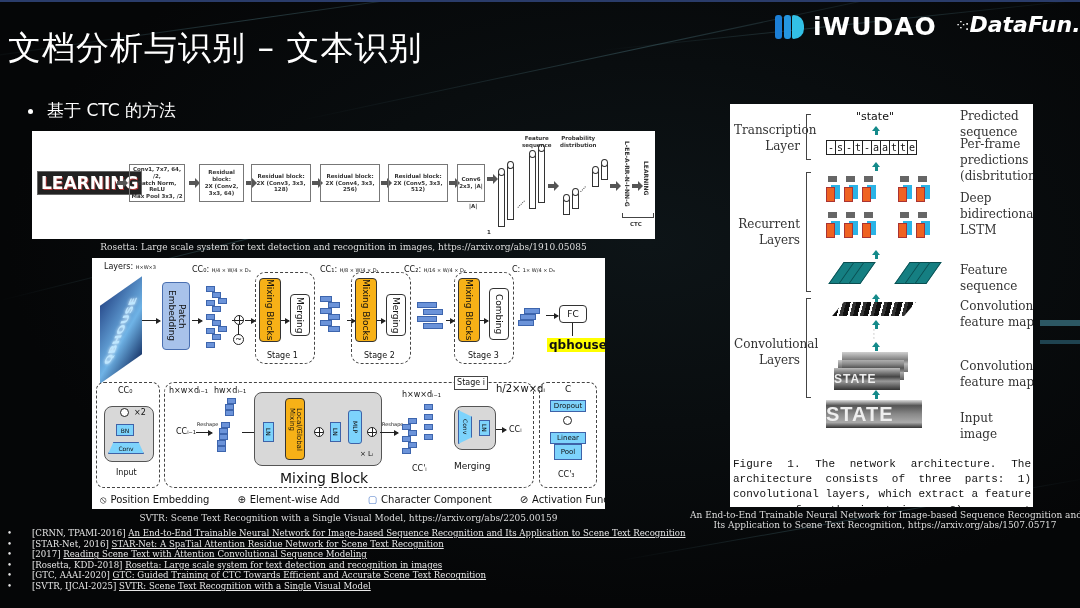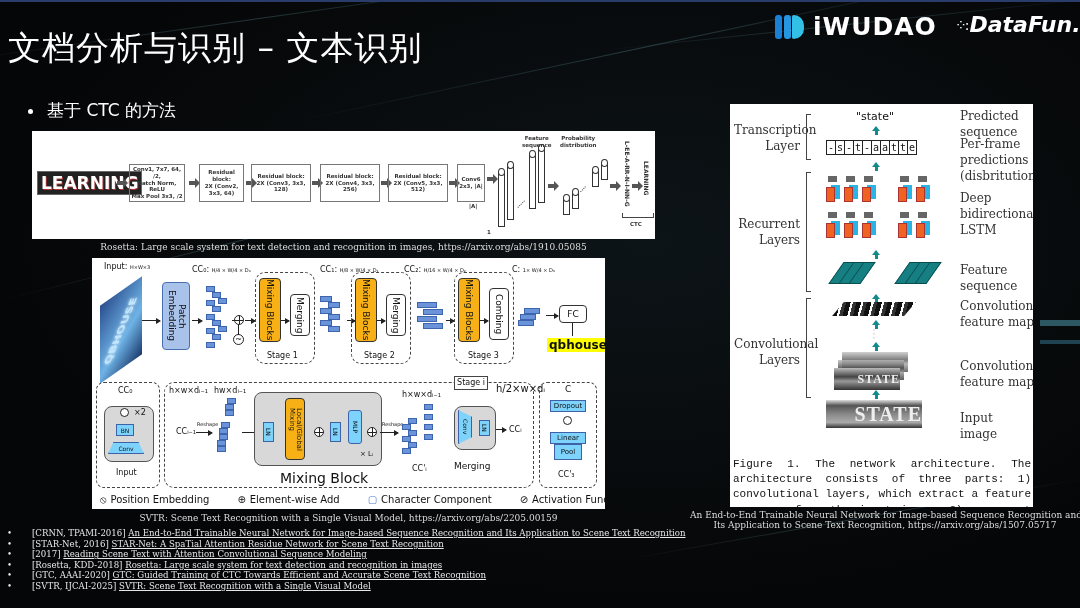--- a/index.html
+++ b/index.html
@@ -66,21 +66,21 @@
   .c-arrow { position: absolute; width: 0; height: 0; border-left: 4px solid transparent; border-right: 4px solid transparent; border-bottom: 5px solid #148a8a; }
   .c-arrow::after { content: ""; position: absolute; left: -1.5px; top: 5px; width: 3px; height: 4px; background: #148a8a; }
   .c-seq { position: absolute; left: 96px; top: 36px; display: flex; }
   .c-seq span { border: 1px solid #222; font-family: "DejaVu Sans Mono", monospace; font-size: 10px; width: 10px; height: 15px; display: flex; align-items: center; justify-content: center; margin-right: -1px; background: #fff; }
   .c-caption { position: absolute; left: 3px; top: 353px; width: 298px; font-family: Liberation Mono, monospace; font-size: 11px; line-height: 1.38; color: #111; text-align: justify; }
   .lstm-cell { position: absolute; }
   .lstm-cell .g { position: absolute; left: 2px; top: 0; width: 9px; height: 6px; background: #666; }
   .lstm-cell .b { position: absolute; left: 5px; top: 9px; width: 9px; height: 14px; background: #2bb3e6; }
   .lstm-cell .o { position: absolute; left: 0; top: 11px; width: 9px; height: 15px; background: #ef6221; border: 1px solid #a33; }
   .feat { position: absolute; width: 12px; height: 22px; background: #157f82; border: 1px solid #0a4d50; transform: skewX(-35deg); }
-  .stateimg { position: absolute; background: linear-gradient(#bbb, #444 40%, #999 60%, #333); color: #eee; font-family: Liberation Serif, serif; font-weight: bold; display: flex; align-items: center; justify-content: flex-end; letter-spacing: 1px; }
+  .stateimg { position: absolute; background: linear-gradient(#bbb, #444 40%, #999 60%, #333); color: #eee; font-family: Liberation Sans, sans-serif; font-weight: bold; display: flex; align-items: center; justify-content: flex-start; letter-spacing: 1px; }
 
   
   .refs { position: absolute; left: 0; top: 528px; width: 700px; font-family: "DejaVu Serif", serif; font-size: 8.6px; color: #e8e8e8; }
   .refs li { list-style: none; position: relative; padding-left: 32px; line-height: 10.6px; white-space: nowrap; }
   .refs li::before { content: "•"; position: absolute; left: 7px; top: 0; }
   .refs a { color: #e8e8e8; text-decoration: underline; }
 </style>
 </head>
 <body>
 
@@ -167,21 +167,21 @@
   <div class="r-arrow" style="left:578px;top:50px"></div>
   <div class="r-vert" style="left:592px;top:10px">L-EE-A-RR-N-I-NN-G</div>
   <div class="r-arrow" style="left:600px;top:50px"></div>
   <div class="r-vert" style="left:611px;top:30px">LEARNING</div>
   <div style="position:absolute;left:590px;top:82px;width:32px;height:5px;border:1px solid #444;border-top:none"></div>
   <div class="r-lbl" style="left:598px;top:90px">CTC</div>
 </div>
 <div class="caption" style="left:32px;top:242px;width:623px">Rosetta: Large scale system for text detection and recognition in images, https://arxiv.org/abs/1910.05085</div>
 
 <div id="svtr" class="panel">
-  <div class="s-txt" style="left:12px;top:4px;font-size:8px"><span>Input:</span> <span class="s-small">H×W×3</span></div>
+  <div class="s-txt" style="left:12px;top:4px;font-size:8px"><span>Layers:</span> <span class="s-small">H×W×3</span></div>
   <div style="position:absolute;left:8px;top:33px;width:42px;height:78px;background:linear-gradient(135deg,#2b4f8f,#6fb3e6 60%,#1b3a6e);transform:skewY(-35deg);display:flex;align-items:center;justify-content:center;overflow:hidden">
     <span style="color:#bfe7ff;font-weight:bold;font-size:10px;transform:rotate(-60deg);white-space:nowrap;text-shadow:0 0 3px #fff">QBHOUSE</span>
   </div>
   <div class="s-arr" style="left:50px;top:62px;width:18px"></div>
   <div class="s-blue" style="left:70px;top:24px;width:28px;height:68px">
       <span class="vtxt" style="white-space:pre-line;text-align:center;line-height:1.1">Patch
 Embedding</span>
     </div>
   <div class="s-arr" style="left:100px;top:62px;width:10px"></div>
   <div class="s-txt" style="left:100px;top:7px"><span>CC₀:</span> <span class="s-small">H/4 × W/4 × D₀</span></div>

